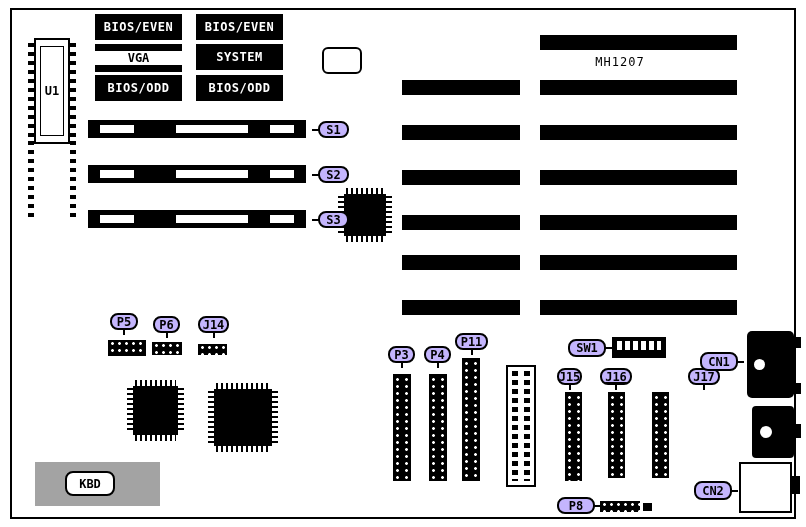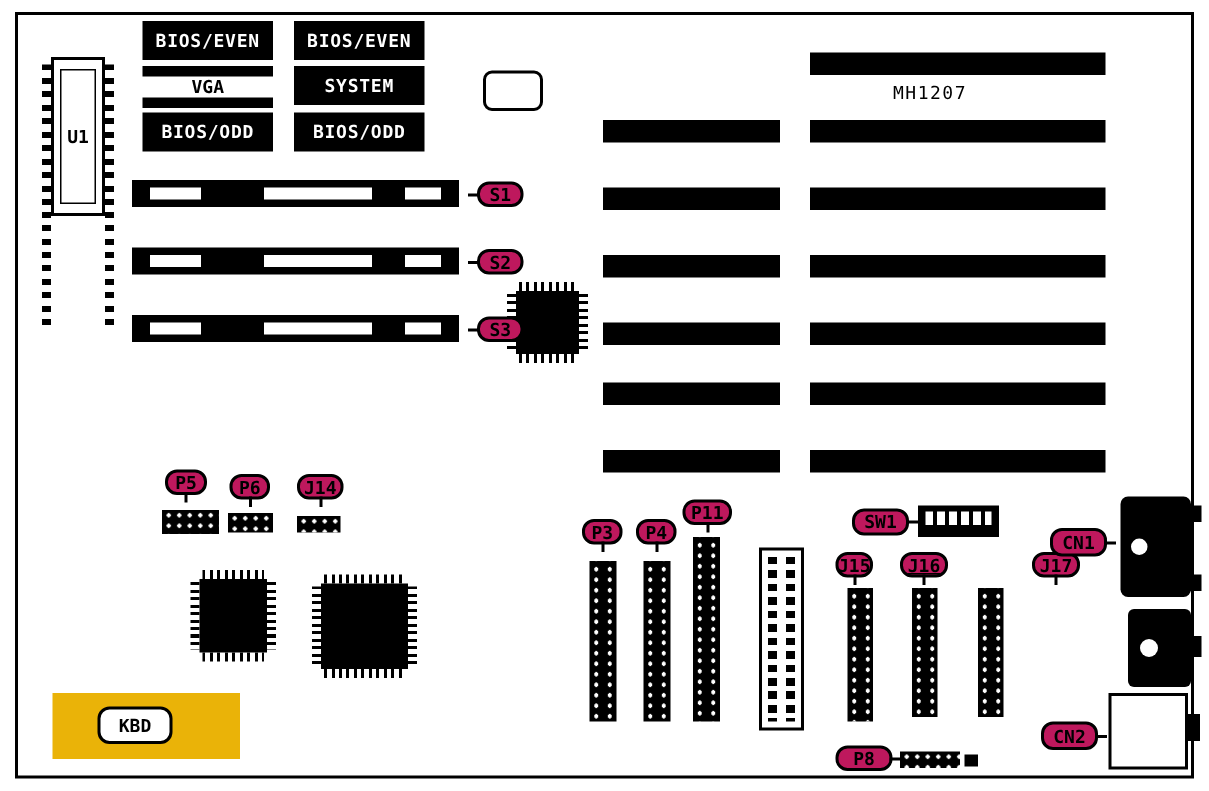--- a/index.html
+++ b/index.html
@@ -8,21 +8,21 @@
             font-family:"DejaVu Sans Mono", monospace; color:#000; overflow:hidden; }
   .abs { position:absolute; }
   .frame { border:2px solid #000; background:transparent; }
   .bar { background:#000; }
   .rom { background:#000; color:#fff; display:flex; align-items:center; justify-content:center;
          font-size:12px; font-weight:bold; letter-spacing:0.5px; white-space:nowrap; }
   .vga { background:#fff; color:#000; border-top:7px solid #000; border-bottom:7px solid #000;
          display:flex; align-items:center; justify-content:center; font-size:12px; font-weight:bold; line-height:1; }
   .slotbar { background:#000; }
   .slit { position:absolute; background:#fff; }
-  .tag { background:#be185d; border:2px solid #000; border-radius:8px; display:flex; align-items:center;
+  .tag { background:#c4b5fd; border:2px solid #000; border-radius:8px; display:flex; align-items:center;
          justify-content:center; font-size:12px; font-weight:bold; z-index:4; }
   .tail { position:absolute; background:#000; }
   .t-down { left:50%; margin-left:-1px; bottom:-7px; width:2px; height:7px; }
   .t-left { left:-8px; top:50%; margin-top:-1px; width:8px; height:2px; }
   .t-right{ right:-8px; top:50%; margin-top:-1px; width:8px; height:2px; }
   .dip-pl { position:absolute; left:0; top:5px; bottom:5px; width:6px;
             background:repeating-linear-gradient(to bottom,#000 0px,#000 4px,transparent 4px,transparent 9px); }
   .dip-pr { position:absolute; right:0; top:5px; bottom:5px; width:6px;
             background:repeating-linear-gradient(to bottom,#000 0px,#000 4px,transparent 4px,transparent 9px); }
   .dip-body { position:absolute; left:6px; right:6px; top:0; bottom:0; border:2px solid #000; background:#fff;
@@ -40,21 +40,21 @@
   .hdr { background-color:#000; background-image:radial-gradient(circle,#fff 1.3px,transparent 1.5px); }
   .hdr-v { background-size:9px 7px; background-position:0px 2px; }
   .hdr-h { background-size:7px 7px; background-position:1px 0px; }
   .crystal { background:#fff; border:2px solid #000; border-radius:6px; }
   .edge { background:#fff; border:2px solid #000; }
   .edge-strip { position:absolute; width:6px; top:4px; bottom:4px;
                 background:repeating-linear-gradient(to bottom,#000 0px,#000 5px,transparent 5px,transparent 9px); }
   .dipsw { background:#000; }
   .dipsw-toggles { position:absolute; left:5px; right:5px; top:4px; height:9px;
                    background:repeating-linear-gradient(to right,#fff 0px,#fff 5px,transparent 5px,transparent 8px); }
-  .kbd-bar { background:#eab308; }
+  .kbd-bar { background:#a3a3a3; }
   .kbd-label { position:absolute; background:#fff; border:2px solid #000; border-radius:8px;
                display:flex; align-items:center; justify-content:center; font-size:12px; font-weight:bold; }
   .circ { position:absolute; background:#fff; border-radius:50%; }
   .model { font-size:12px; text-align:center; letter-spacing:1px; }
 </style>
 </head>
 <body>
 
 <div class="canvas">
 

